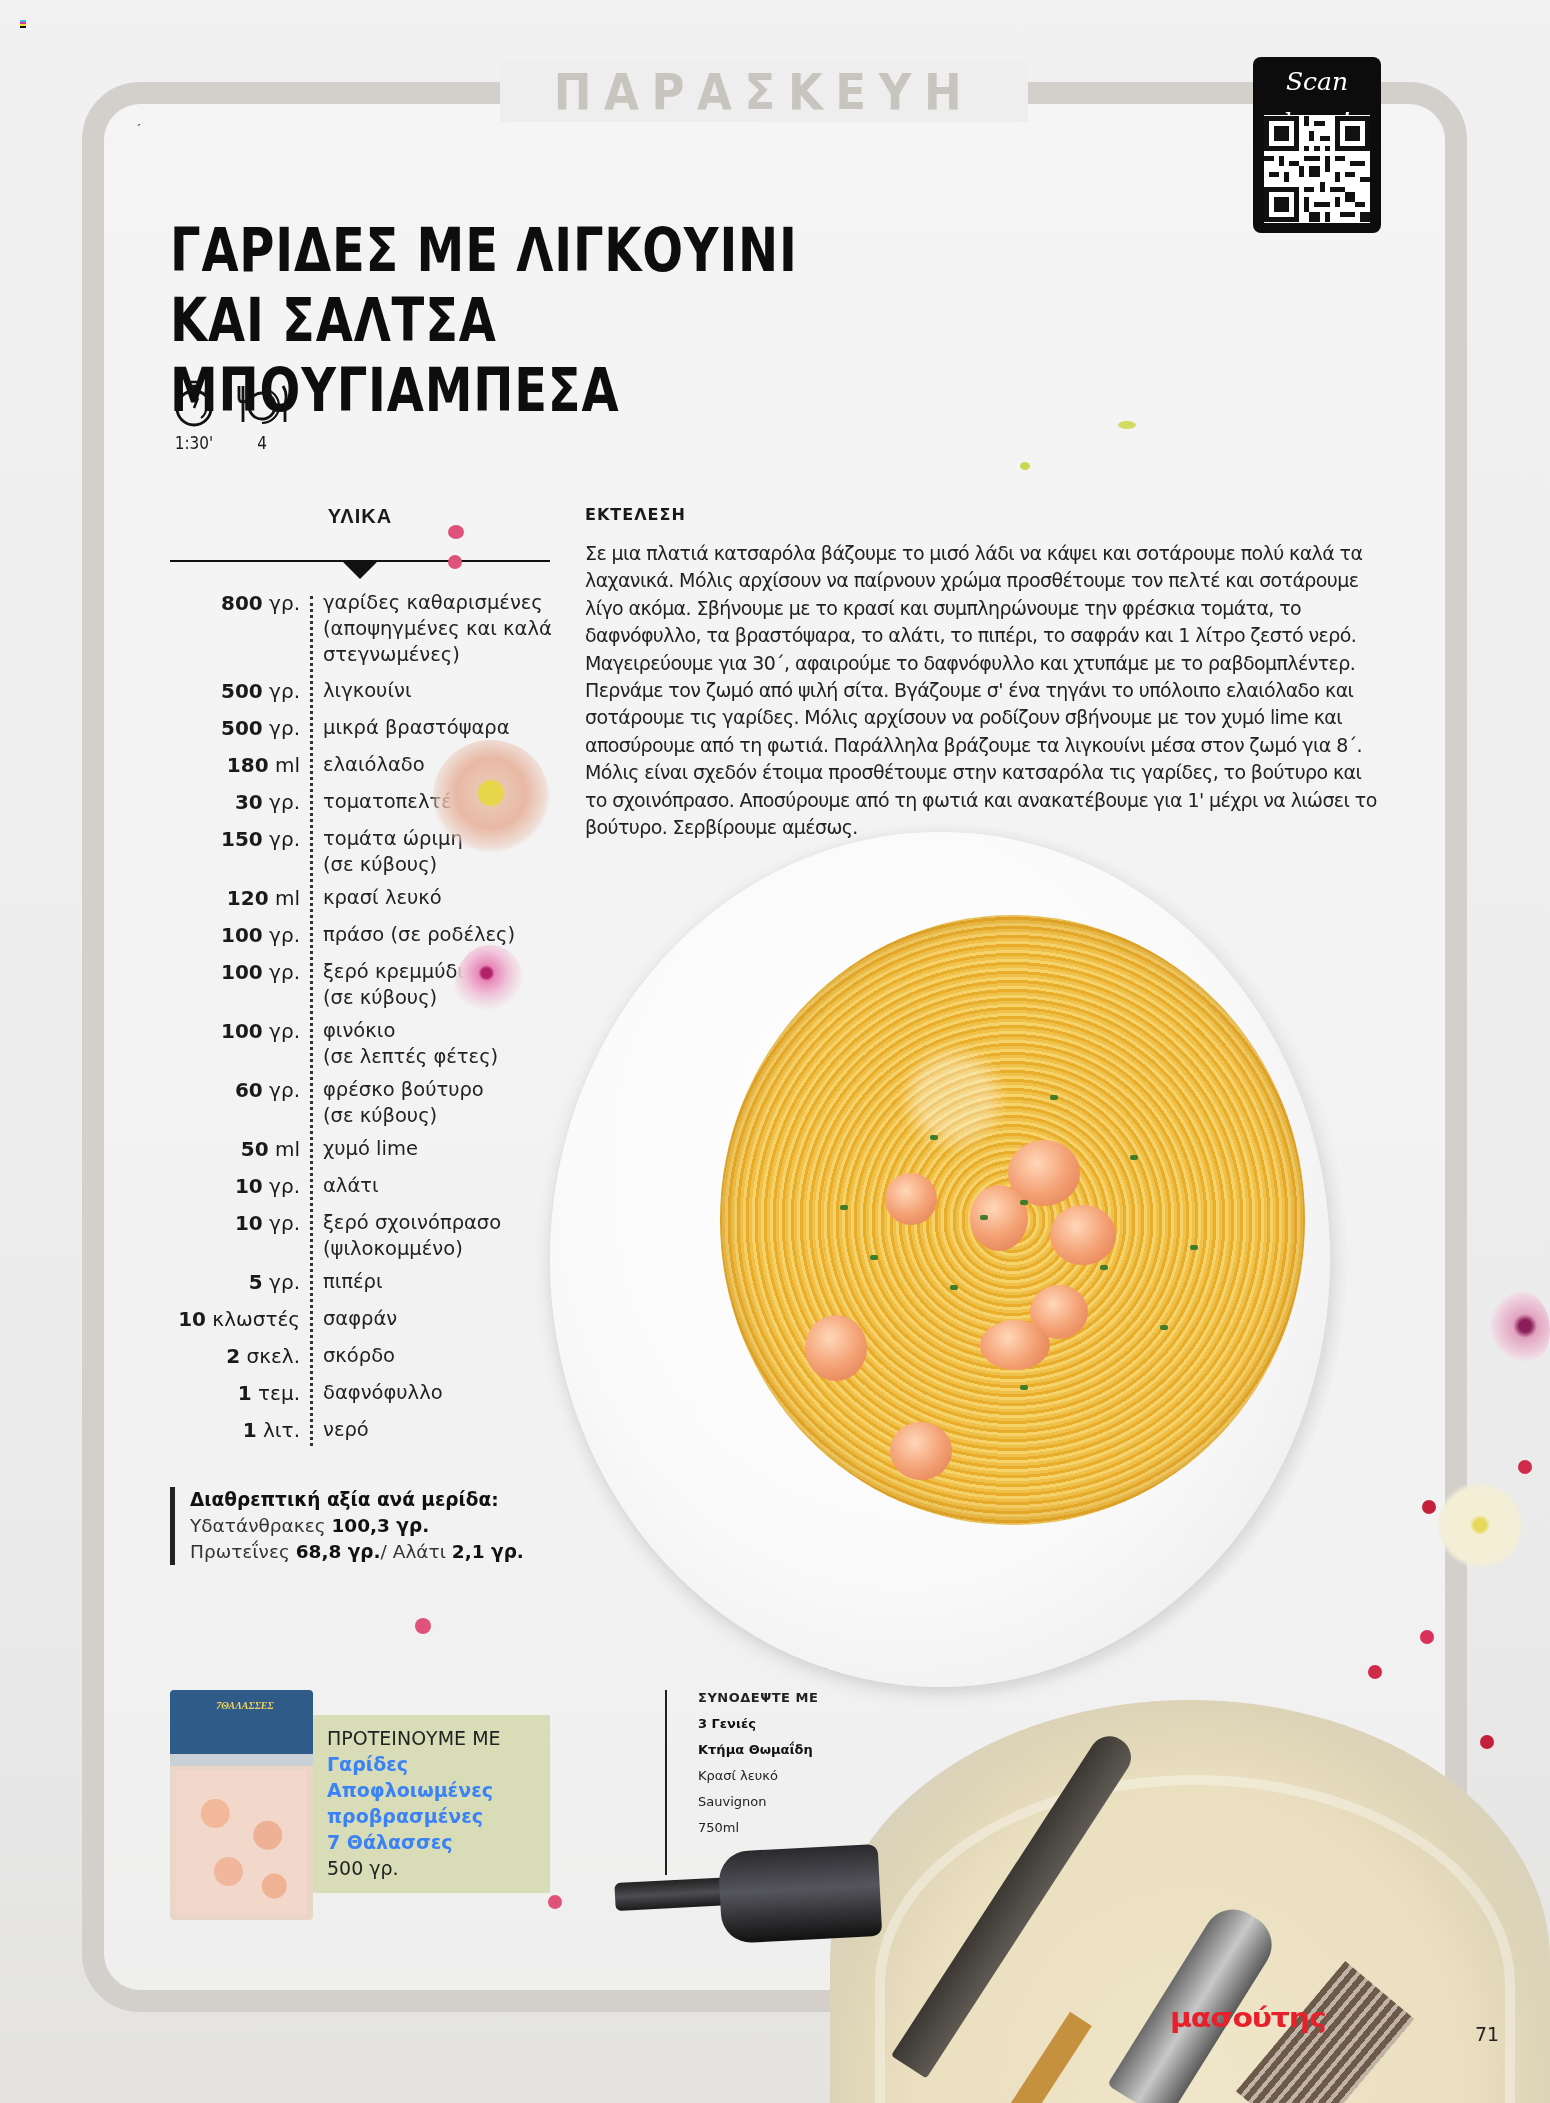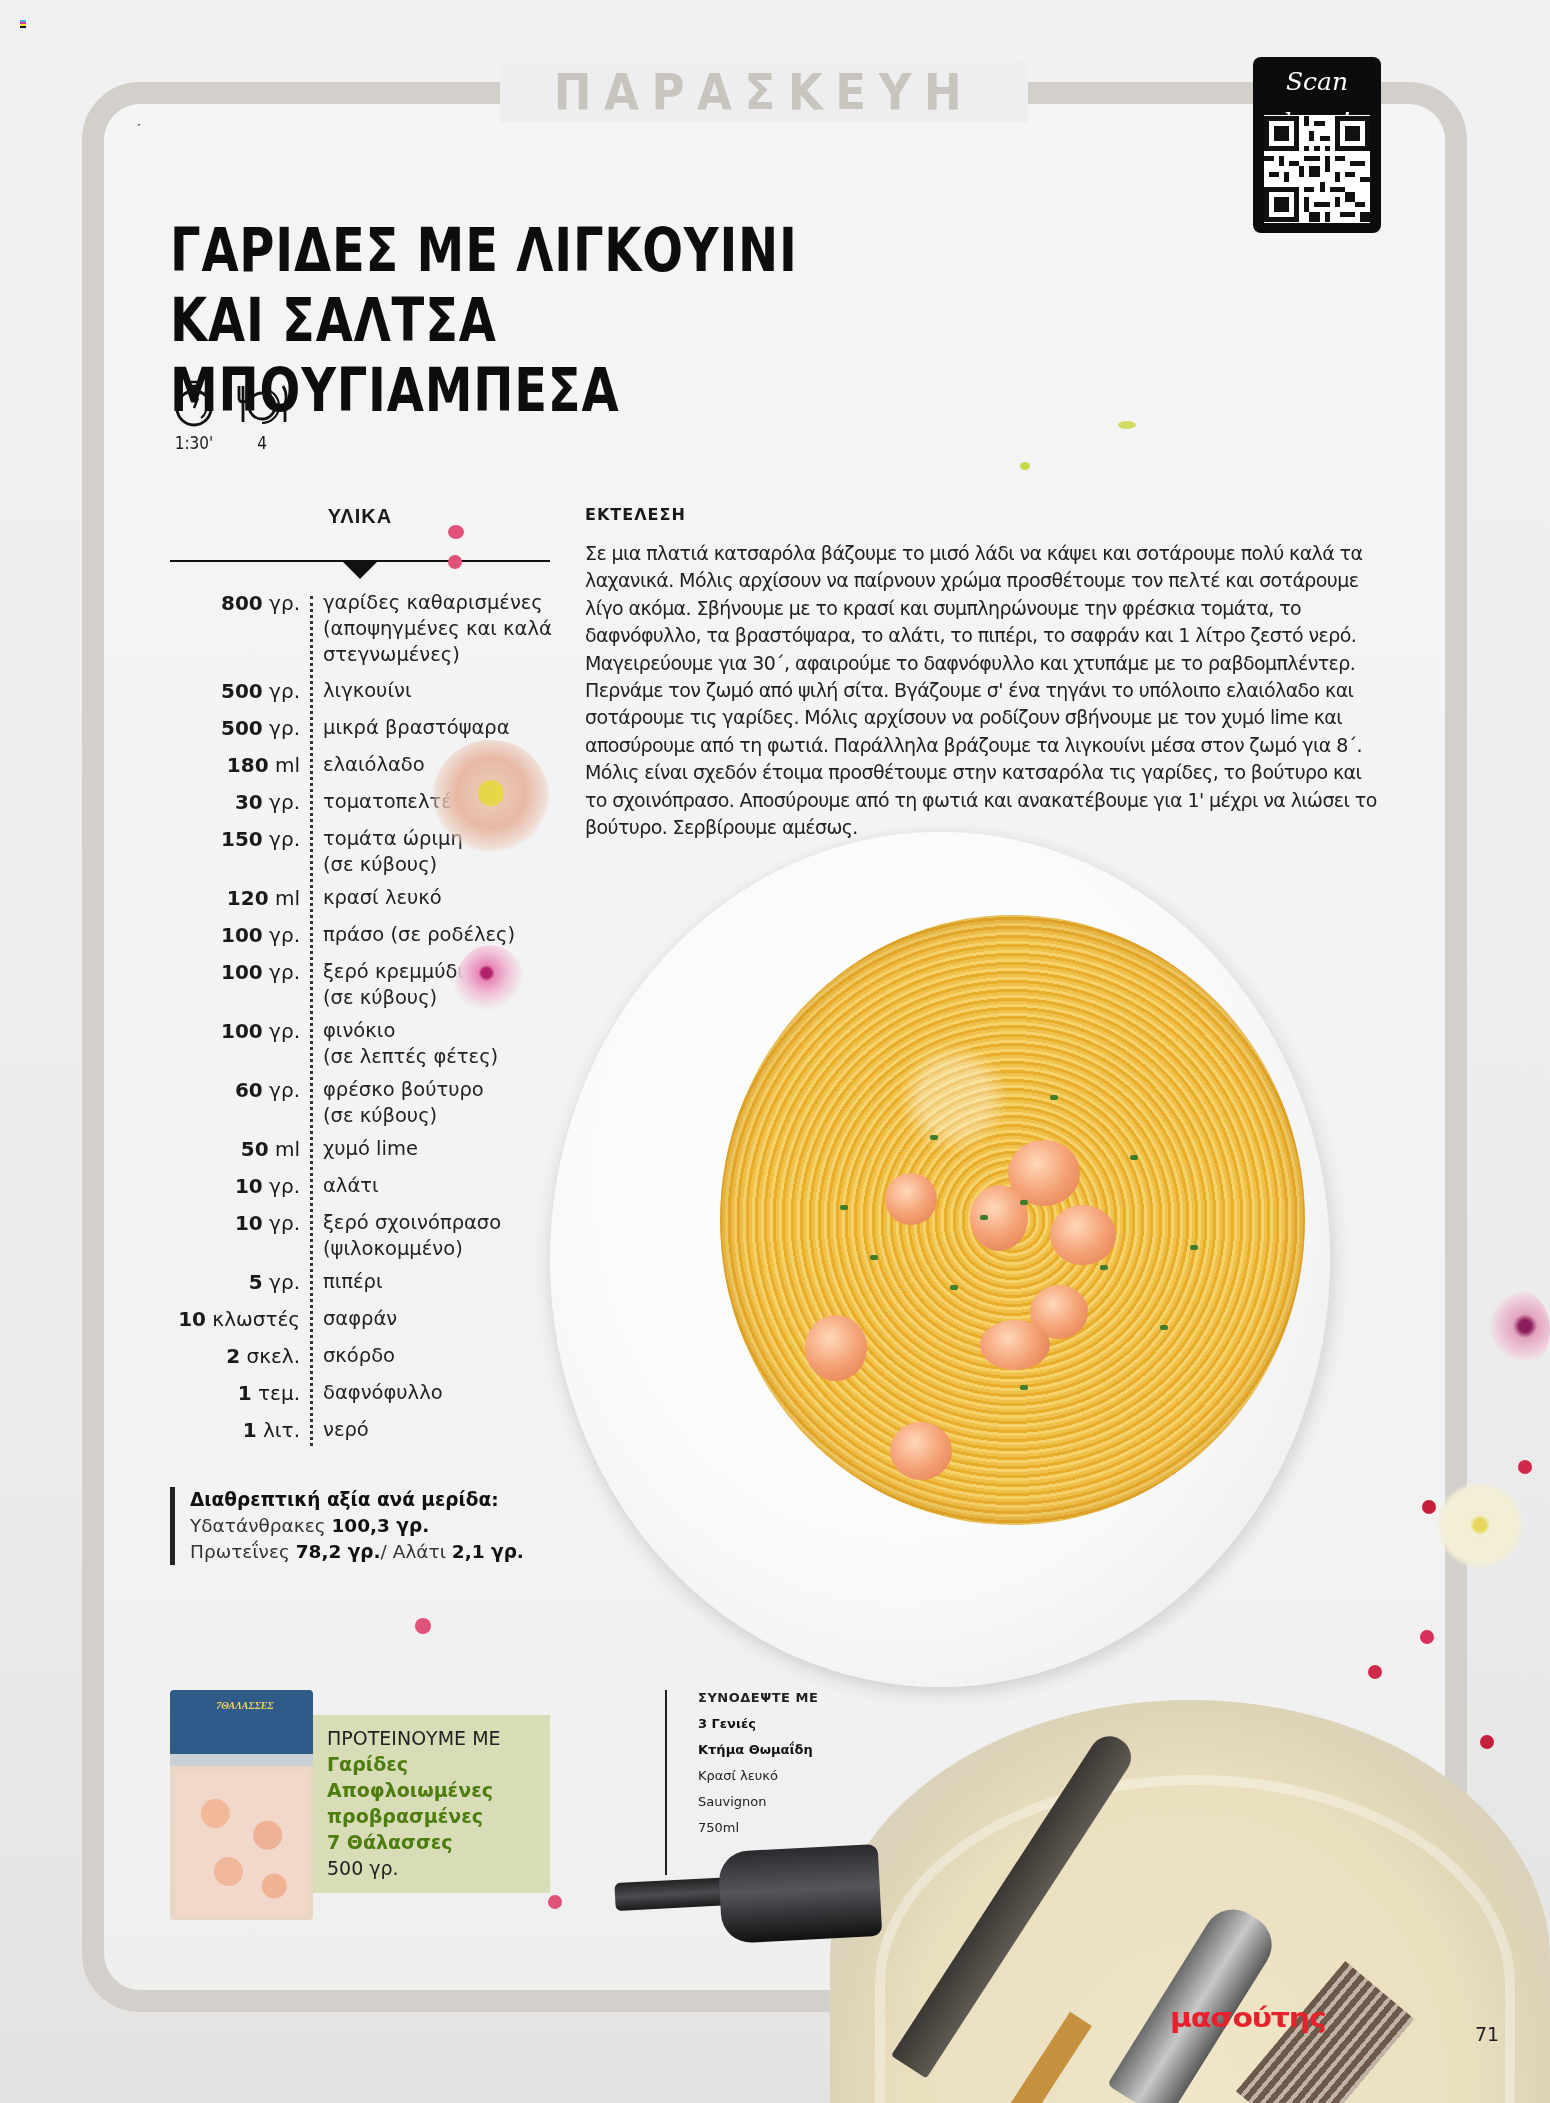--- a/index.html
+++ b/index.html
@@ -160,21 +160,21 @@
     background: radial-gradient(circle at 30% 30%, #f2b89a 0 14px, transparent 15px),
                 radial-gradient(circle at 70% 45%, #eeb195 0 14px, transparent 15px),
                 radial-gradient(circle at 40% 70%, #f0b79c 0 14px, transparent 15px),
                 radial-gradient(circle at 75% 80%, #efb293 0 12px, transparent 13px),
                 #f1d8cb; }
   .rec-pack-brand { left: 200px; top: 1700px; width: 90px; text-align: center; color: #f4d35e;
     font-size: 10px; font-weight: bold; font-style: italic; font-family: Liberation Serif, serif; }
   .rec-box { left: 313px; top: 1715px; width: 237px; height: 178px; background: #d8ddb7; }
   .rec-text { left: 327px; top: 1725px; width: 220px; font-family: "DejaVu Sans", sans-serif;
     font-size: 19px; line-height: 26px; color: #222; }
-  .rec-text .b { font-weight: bold; color: #4d7c0f; }
+  .rec-text .b { font-weight: bold; color: #3b82f6; }
 
   
   .wine-rule { left: 665px; top: 1690px; width: 2px; height: 185px; background: #222; }
   .wine-text { left: 682px; top: 1685px; width: 220px; font-family: "DejaVu Sans", sans-serif;
     font-size: 13px; line-height: 26px; color: #222; margin-left: 16px; }
   .wine-text .hd { font-weight: bold; letter-spacing: 0.5px; }
   .wine-text .b { font-weight: bold; color: #111; }
   .bottle-neck { left: 615px; top: 1880px; width: 120px; height: 28px; background: linear-gradient(180deg,#222,#4c4c52,#1a1a1a);
     border-radius: 6px 0 0 6px; transform: rotate(-3deg); }
   .bottle-body { left: 720px; top: 1848px; width: 160px; height: 92px; background: linear-gradient(180deg,#2a2a2e,#55555c 45%,#111);
@@ -373,21 +373,21 @@
     </div>
   <div class="ing-row" style="top:1417px">
       <div class="ing-qty"><b>1</b> <span class="u">λιτ.</span></div>
       <div class="ing-name">νερό</div>
     </div>
 </div>
 
 <div class="abs nutri">
   <div class="hd">Διαθρεπτική αξία ανά μερίδα:</div>
   <div><span>Υδατάνθρακες</span> <b>100,3 γρ.</b></div>
-  <div><span>Πρωτεΐνες</span> <b>78,2 γρ.</b><span>/ Αλάτι</span> <b>2,1 γρ.</b></div>
+  <div><span>Πρωτεΐνες</span> <b>68,8 γρ.</b><span>/ Αλάτι</span> <b>2,1 γρ.</b></div>
 </div>
 
 <div class="abs method-heading">ΕΚΤΕΛΕΣΗ</div>
 <div class="abs method-text">Σε μια πλατιά κατσαρόλα βάζουμε το μισό λάδι να κάψει και σοτάρουμε πολύ καλά τα λαχανικά. Μόλις αρχίσουν να παίρνουν χρώμα προσθέτουμε τον πελτέ και σοτάρουμε λίγο ακόμα. Σβήνουμε με το κρασί και συμπληρώνουμε την φρέσκια τομάτα, το δαφνόφυλλο, τα βραστόψαρα, το αλάτι, το πιπέρι, το σαφράν και 1 λίτρο ζεστό νερό. Μαγειρεύουμε για 30΄, αφαιρούμε το δαφνόφυλλο και χτυπάμε με το ραβδομπλέντερ. Περνάμε τον ζωμό από ψιλή σίτα. Βγάζουμε σ' ένα τηγάνι το υπόλοιπο ελαιόλαδο και σοτάρουμε τις γαρίδες. Μόλις αρχίσουν να ροδίζουν σβήνουμε με τον χυμό lime και αποσύρουμε από τη φωτιά. Παράλληλα βράζουμε τα λιγκουίνι μέσα στον ζωμό για 8΄. Μόλις είναι σχεδόν έτοιμα προσθέτουμε στην κατσαρόλα τις γαρίδες, το βούτυρο και το σχοινόπρασο. Αποσύρουμε από τη φωτιά και ανακατέβουμε για 1' μέχρι να λιώσει το βούτυρο. Σερβίρουμε αμέσως.</div>
 
 <div class="flower" style="left:448px; top:525px; width:16px; height:14px; background:#e0527a;"></div>
 <div class="flower" style="left:448px; top:555px; width:14px; height:14px; background:#e0527a;"></div>
 <div class="flower" style="left:432px; top:740px; width:118px; height:118px; background: radial-gradient(circle at 50% 45%, #e8d64a 0 12px, #eac6b2 14px, #e8b9a5 35px, rgba(236,210,196,0.6) 55px, transparent 60px);"></div>
 <div class="flower" style="left:455px; top:945px; width:70px; height:80px; background: radial-gradient(circle at 45% 35%, #b0226a 0 5px, #e888b8 8px, #f0c4da 22px, rgba(240,220,228,0.7) 32px, transparent 38px);"></div>
 <div class="flower" style="left:415px; top:1618px; width:16px; height:16px; background:#e0527a;"></div>

